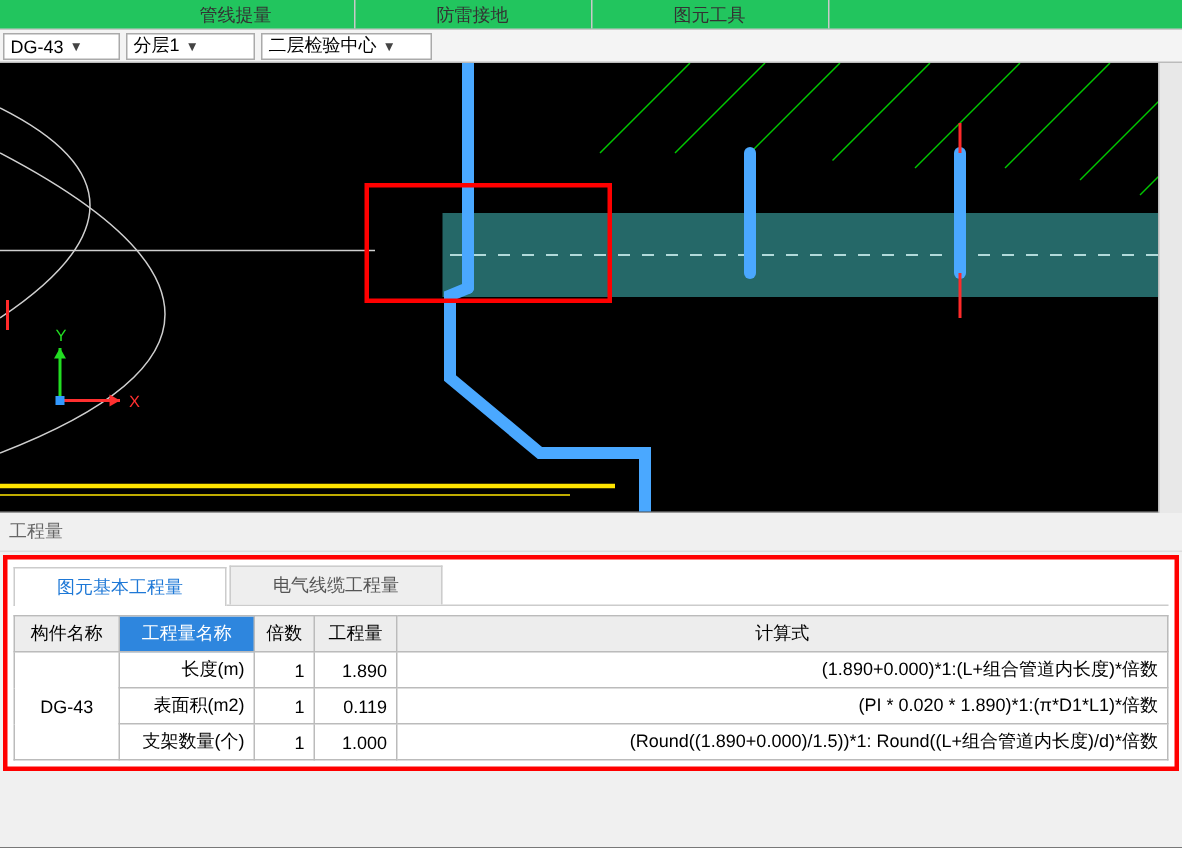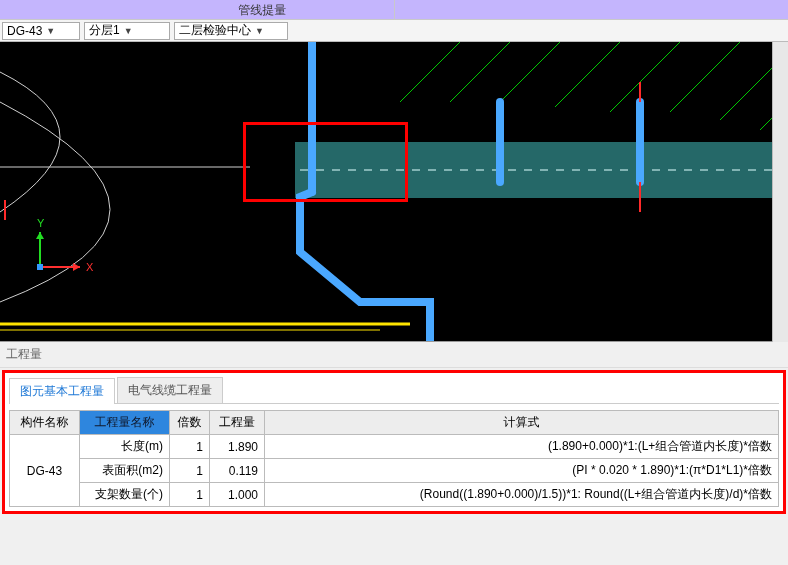--- a/index.html
+++ b/index.html
@@ -7,21 +7,21 @@
     font-family: "Microsoft YaHei", "SimSun", sans-serif;
     font-size: 12px;
     background: #f0f0f0;
     width: 788px;
     height: 565px;
     overflow: hidden;
     position: relative;
   }
   .top-tabs {
     height: 20px;
-    background: #c4b5fd;
+    background: #22c55e;
     border-bottom: 1px solid #c9c9c9;
     display: flex;
   }
   .top-tab {
     flex: 1;
     text-align: center;
     line-height: 20px;
     border-right: 1px solid #c9c9c9;
     color: #333;
     cursor: pointer;
@@ -83,21 +83,21 @@
     border: 3px solid #ff0000;
     background: #fff;
     padding: 4px;
   }
   .inner-tabs {
     display: flex;
     border-bottom: 1px solid #ccc;
     margin-bottom: 6px;
   }
   .inner-tab {
-    padding: 4px 10px;
+    padding: 4px 28px;
     color: #555;
     background: #eee;
     border: 1px solid #ccc;
     border-bottom: none;
     margin-right: 2px;
     cursor: pointer;
   }
   .inner-tab.active {
     color: #1e78d6;
     background: #fff;
@@ -116,40 +116,42 @@
     text-align: right;
     background: #fff;
   }
   table.data th {
     background: #ededed;
     font-weight: normal;
     text-align: center;
   }
   table.data th.sel {
     background: #2e86de;
-    color: #0f172a;
+    color: #ffffff;
   }
   table.data td.center { text-align: center; }
   table.data td.num { text-align: right; padding-left:12px;}
   .scrollbar-v {
     position: absolute;
     right: 0;
     top: 42px;
     width: 16px;
     height: 300px;
     background: #e8e8e8;
     border-left: 1px solid #bbb;
   }
 </style>
 </head>
 <body>
 
 <div class="top-tabs">
   <div class="top-tab"></div>
   <div class="top-tab">管线提量</div>
+  <div class="top-tab">防雷接地</div>
+  <div class="top-tab">图元工具</div>
   <div class="top-tab"></div>
 </div>
 
 <div class="toolbar">
   <div class="dropdown" style="width:78px">
     <span>DG-43</span>
     <span class="arrow">▼</span>
   </div>
   <div class="dropdown" style="width:86px">
     <span>分层1</span>

